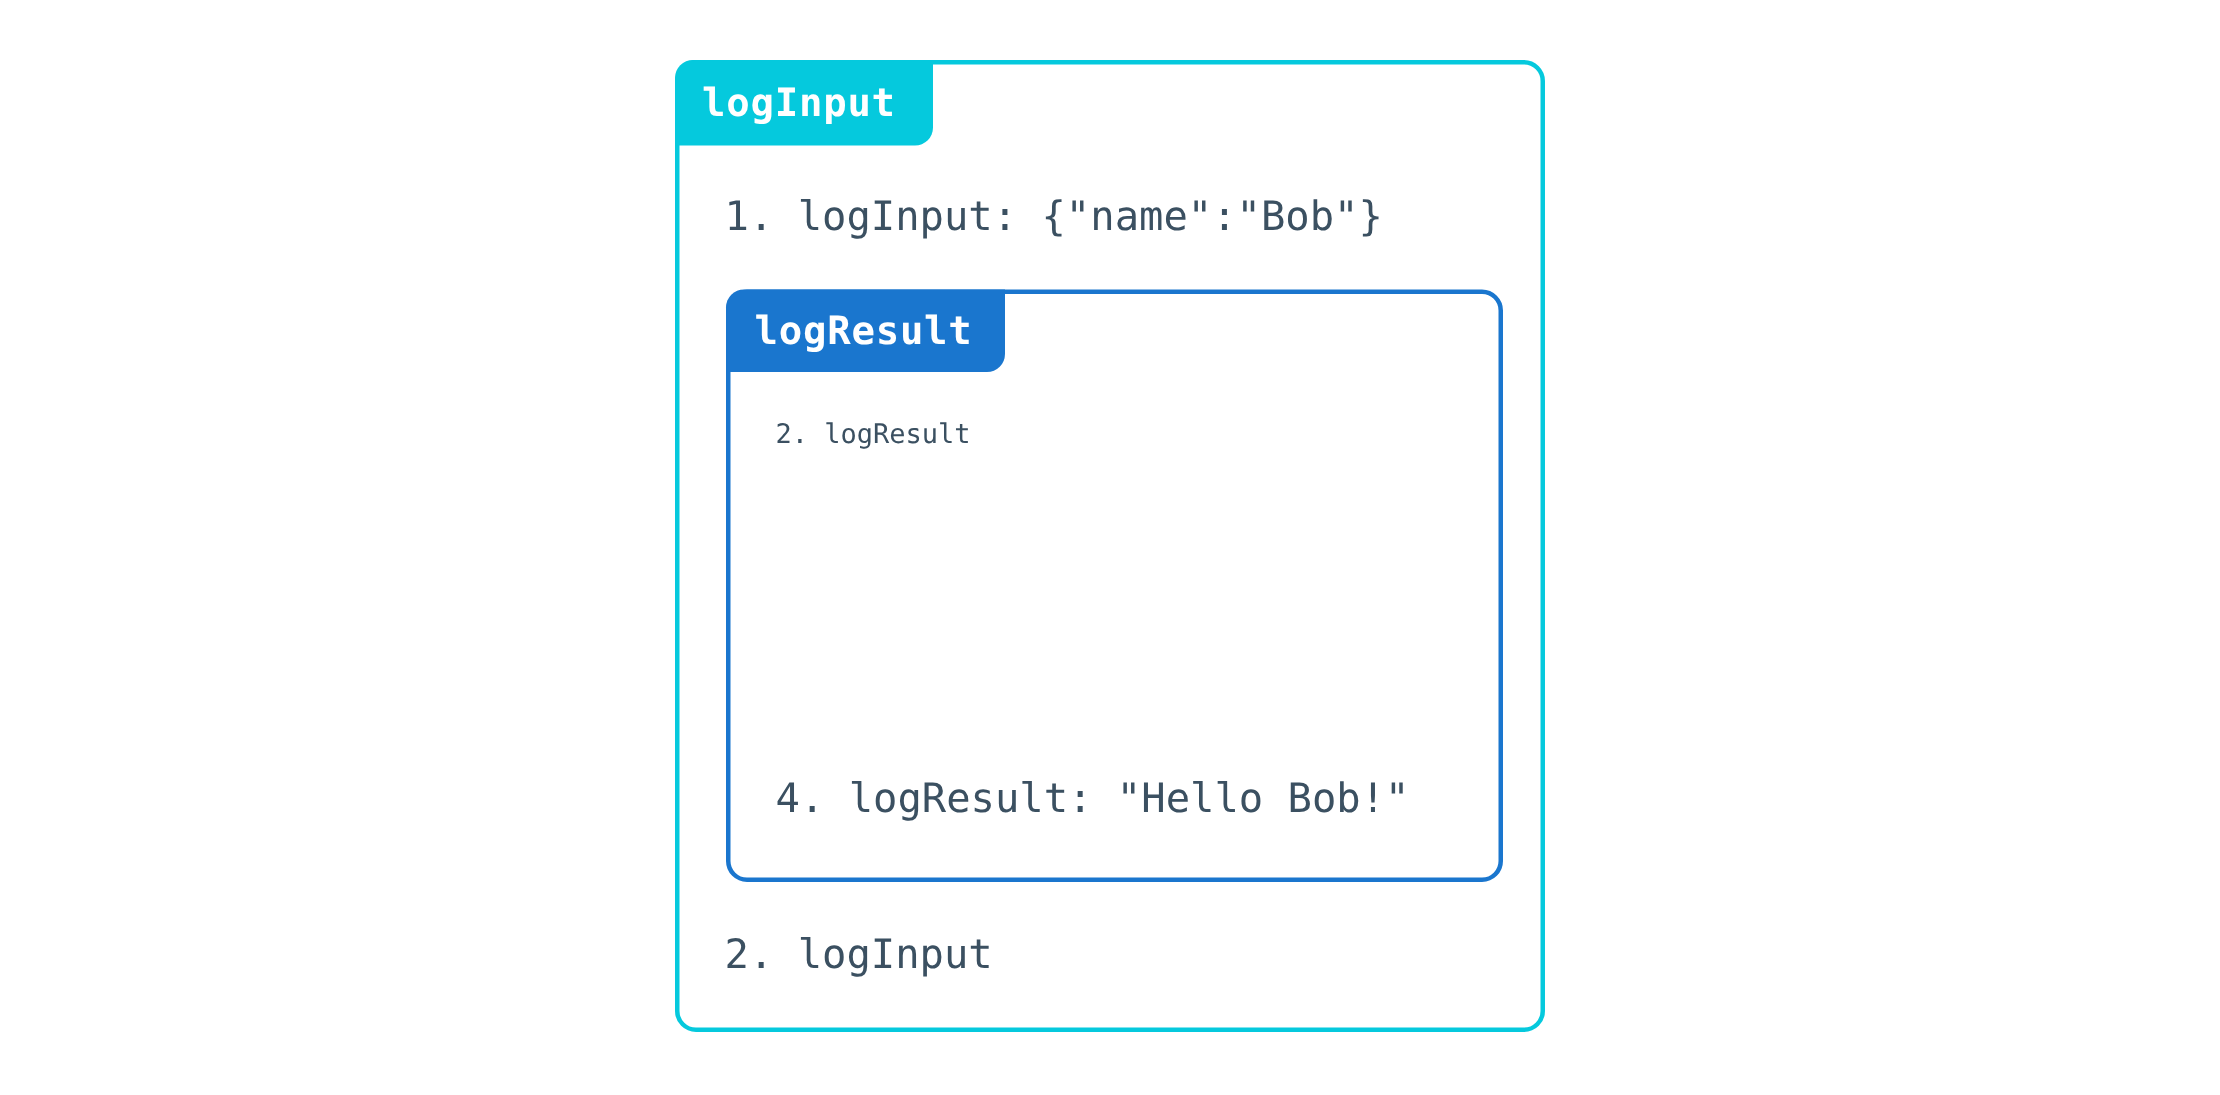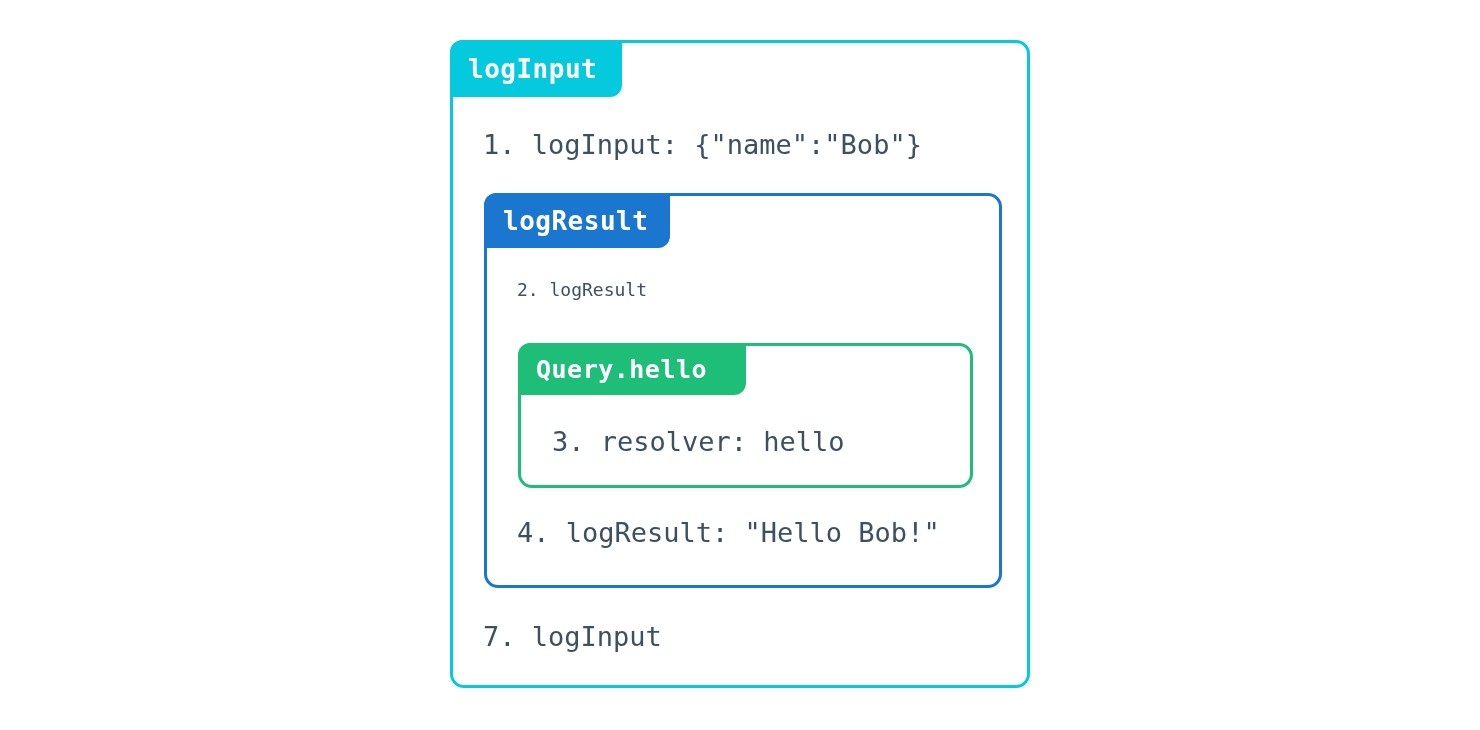--- a/index.html
+++ b/index.html
@@ -140,26 +140,20 @@
     <div class="box-tab" id="tab-loginput">logInput</div>
 
     <div class="log-line" id="line-1">1. logInput: {"name":"Bob"}</div>
 
     <div class="trace-box" id="box-logresult">
 
       <div class="box-tab" id="tab-logresult">logResult</div>
 
       <div class="log-line" id="line-2">2. logResult</div>
 
-      <div class="trace-box" id="box-queryhello">
-
-        <div class="box-tab" id="tab-queryhello">Query.hello</div>
-
-        <div class="log-line" id="line-3">3. resolver: hello</div>
-      </div>
 
       <div class="log-line" id="line-4">4. logResult: "Hello Bob!"</div>
     </div>
 
-    <div class="log-line" id="line-5">7. logInput</div>
+    <div class="log-line" id="line-5">2. logInput</div>
   </div>
 
 </div>
 
 </body></html>

